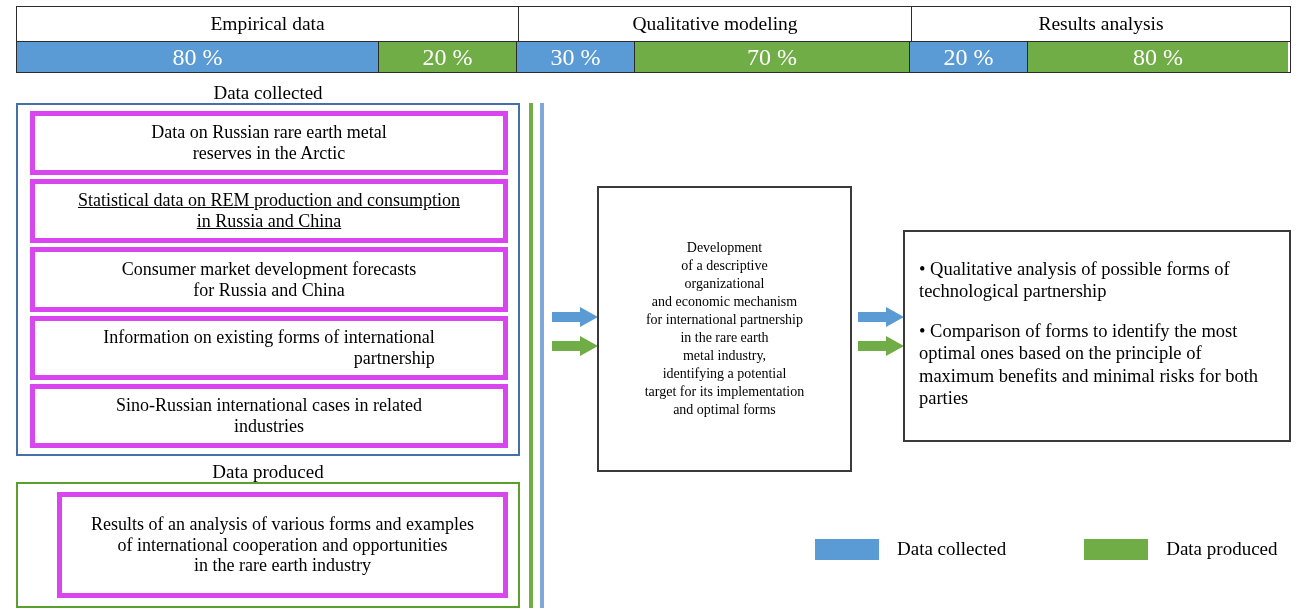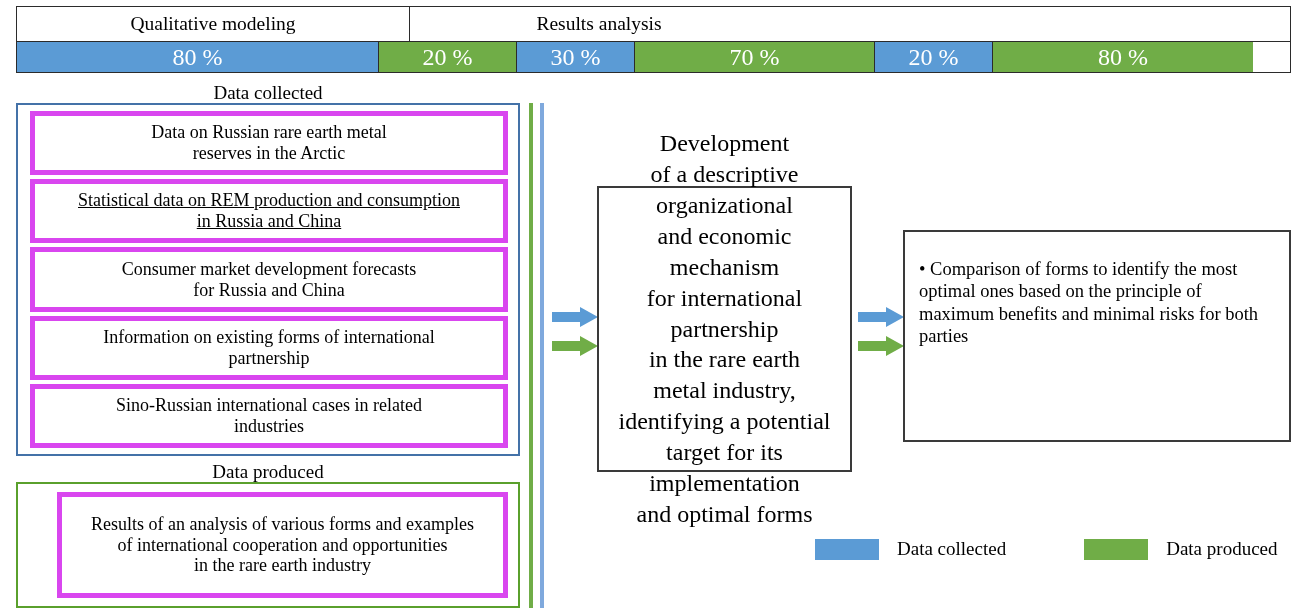--- a/index.html
+++ b/index.html
@@ -119,21 +119,21 @@
 
   
   #center-box {
     left: 597px; top: 186px; width: 255px; height: 286px;
     border: 2px solid #3a3a3a;
     background: #ffffff;
     display: flex;
     align-items: center;
     justify-content: center;
     text-align: center;
-    font-size: 24px;
+    font-size: 14px;
     line-height: 1.29;
     padding: 4px 6px;
   }
 
   
   #results-box {
     left: 903px; top: 230px; width: 388px; height: 212px;
     border: 2px solid #3a3a3a;
     background: #ffffff;
     padding: 26px 14px 10px 14px;
@@ -150,59 +150,62 @@
   .legend-swatch.blue  { background: #5b9bd5; }
   .legend-swatch.green { background: #70ad47; }
   .legend-text { font-size: 19px; margin-left: 18px; white-space: nowrap; }
   #legend-gap { width: 78px; }
 </style>
 </head>
 <body>
 
 <div class="abs" id="phase-table">
   <div class="phase-header-row">
+    <div class="phase-header-cell" style="width:502px">
+      <span>Empirical data</span>
+    </div>
     <div class="phase-header-cell" style="width:393px">
       <span>Qualitative modeling</span>
     </div>
     <div class="phase-header-cell" style="width:378px">
       <span>Results analysis</span>
     </div>
   </div>
   <div class="phase-bar-row">
     <div class="phase-seg seg-blue" style="width:362px">
       <span>80 %</span>
     </div>
     <div class="phase-seg seg-green last-of-group" style="width:138px">
       <span>20 %</span>
     </div>
     <div class="phase-seg seg-blue" style="width:118px">
       <span>30 %</span>
     </div>
-    <div class="phase-seg seg-green last-of-group" style="width:240px">
+    <div class="phase-seg seg-green last-of-group" style="width:275px">
       <span>70 %</span>
     </div>
     <div class="phase-seg seg-blue" style="width:118px">
       <span>20 %</span>
     </div>
     <div class="phase-seg seg-green" style="width:260px">
       <span>80 %</span>
     </div>
   </div>
 </div>
 
 <div class="abs group-label" id="label-data-collected">Data collected</div>
 
 <div class="abs" id="collected-container">
   <div class="data-box" style="white-space: pre-line;">Data on Russian rare earth metal
 reserves in the Arctic</div>
   <div class="data-box" style="white-space: pre-line; text-decoration: underline;">Statistical data on REM production and consumption
 in Russia and China</div>
   <div class="data-box" style="white-space: pre-line;">Consumer market development forecasts
 for Russia and China</div>
-  <div class="data-box" style="white-space: pre-line;">Information on existing forms of international
+  <div class="data-box" style="white-space: pre-line; text-align: right;">Information on existing forms of international
 partnership</div>
   <div class="data-box" style="white-space: pre-line;">Sino-Russian international cases in related
 industries</div>
 </div>
 
 <div class="abs group-label" id="label-data-produced">Data produced</div>
 
 <div class="abs" id="produced-container">
   <div class="data-box" style="white-space: pre-line;">Results of an analysis of various forms and examples
 of international cooperation and opportunities
@@ -238,20 +241,21 @@
 organizational
 and economic mechanism
 for international partnership
 in the rare earth
 metal  industry,
 identifying a potential
 target for its implementation
 and optimal forms</div>
 
 <div class="abs" id="results-box">
+  <p class="bullet-para">• Qualitative analysis of possible forms of technological partnership</p>
   <p class="bullet-para">• Comparison of forms to identify the most optimal ones based on the principle of maximum benefits and minimal risks for both parties</p>
 </div>
 
 <div class="abs" id="legend">
   <div class="legend-item">
     <span class="legend-swatch blue"></span>
     <span class="legend-text">Data collected</span>
   </div>
   <div id="legend-gap"></div>
   <div class="legend-item">

